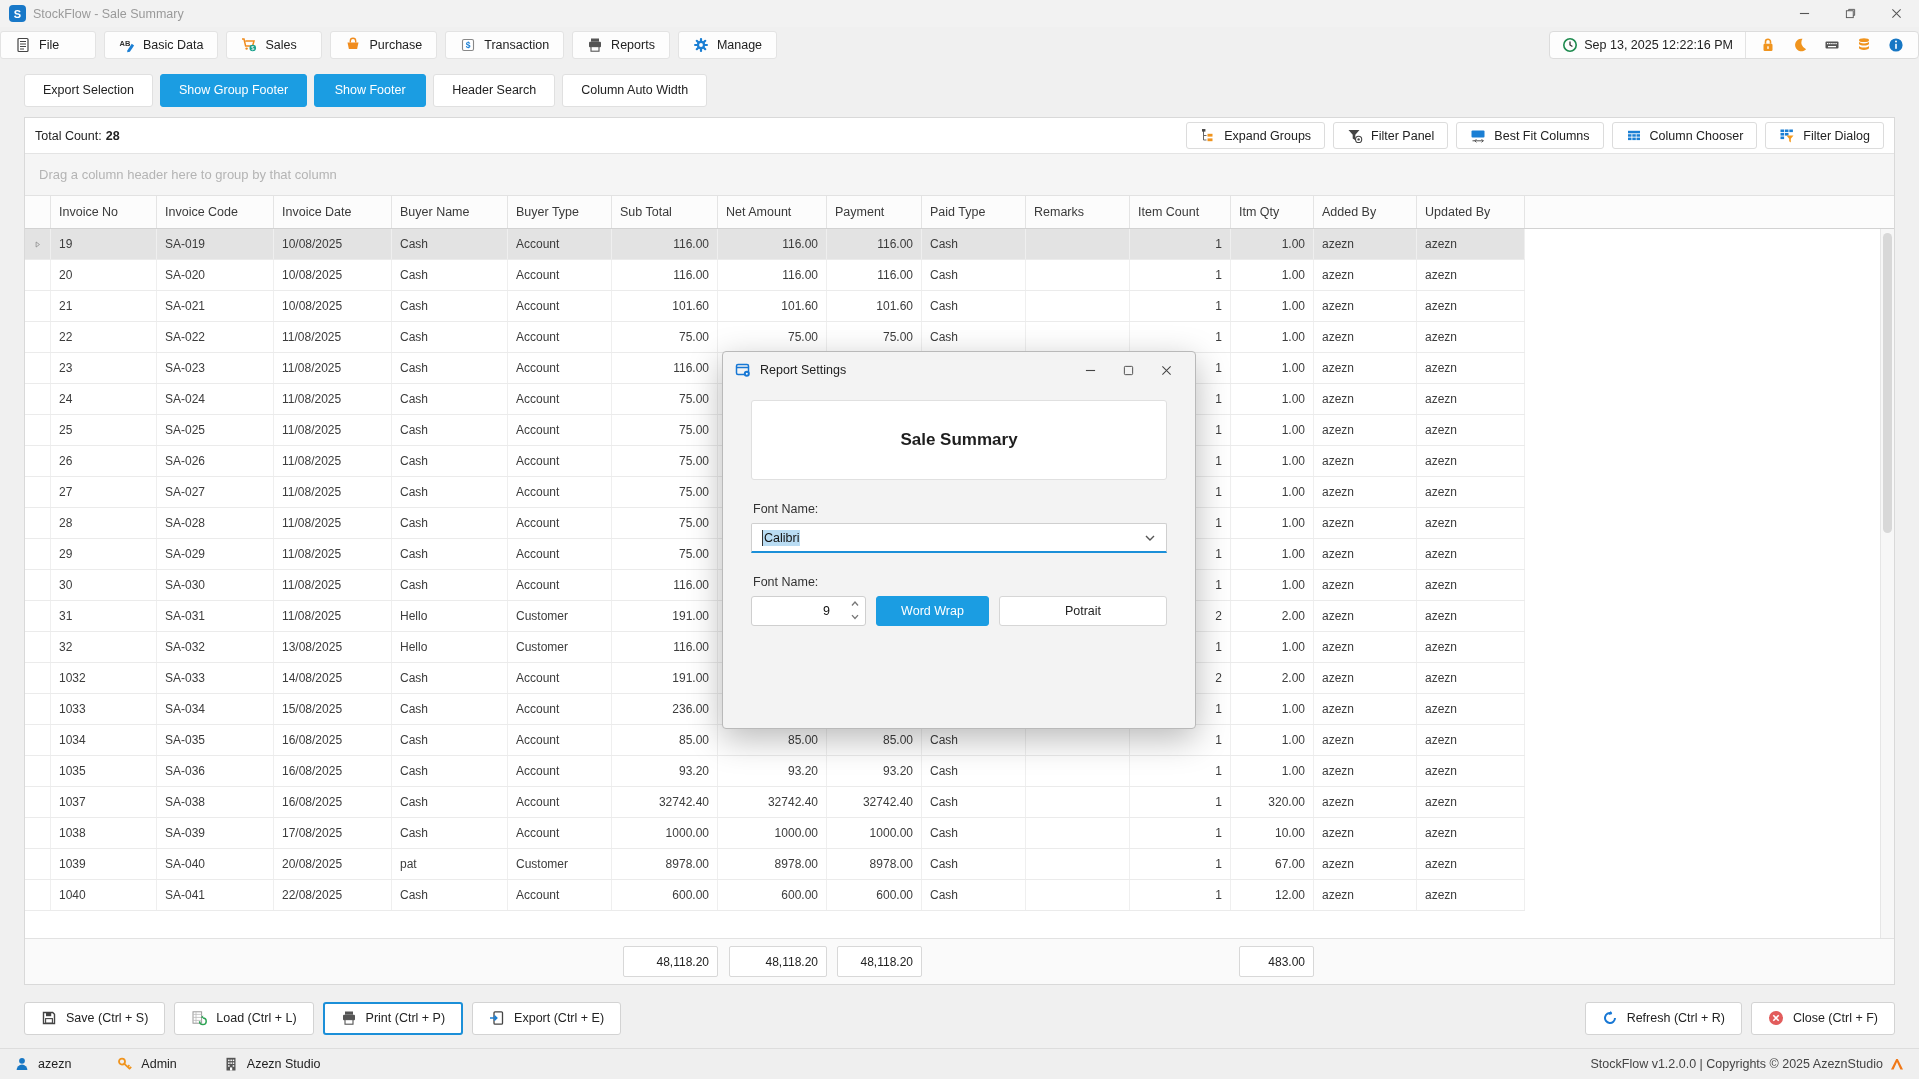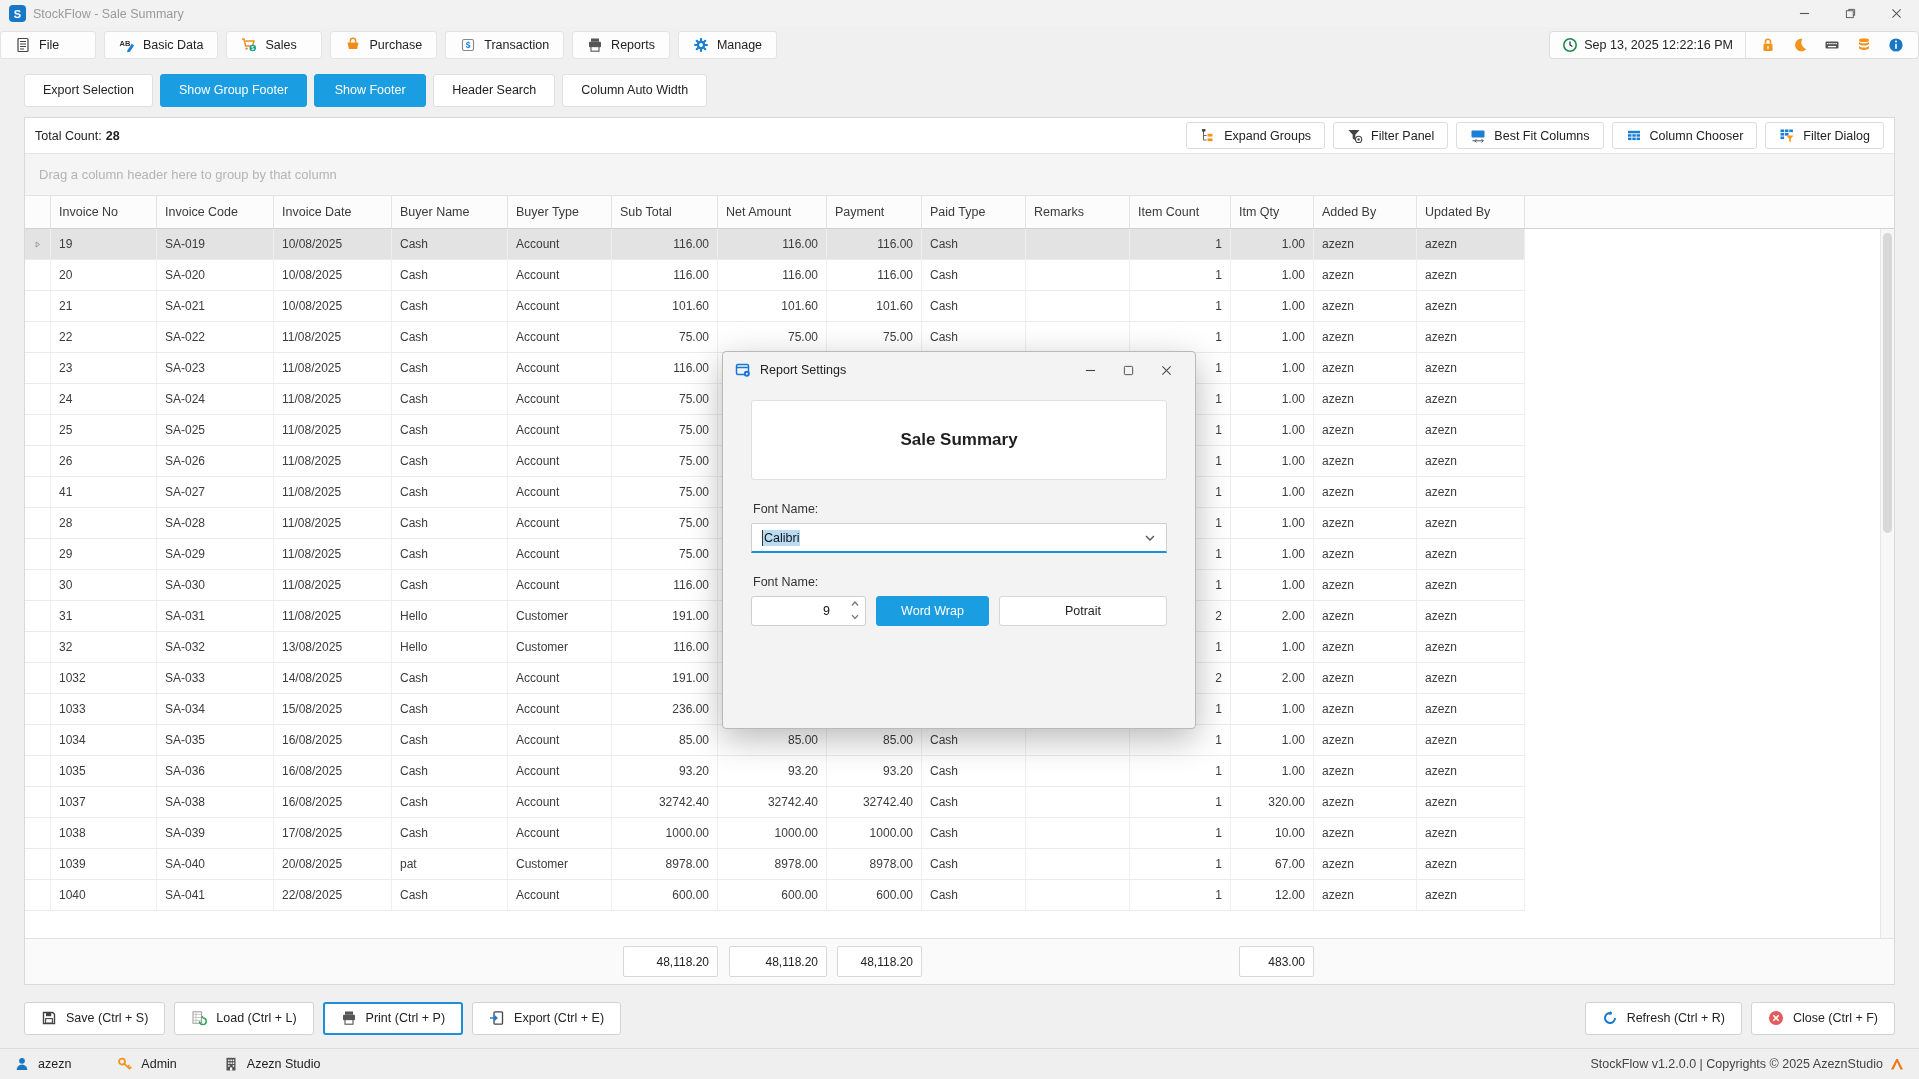--- a/index.html
+++ b/index.html
@@ -501,21 +501,21 @@
         <div class="td right" style="width:95px"></div>
         <div class="td " style="width:104px"></div>
         <div class="td " style="width:104px"></div>
         <div class="td right" style="width:101px">1</div>
         <div class="td right" style="width:83px">1.00</div>
         <div class="td " style="width:103px">azezn</div>
         <div class="td " style="width:108px">azezn</div>
       </div>
       <div class="trow">
         <div class="td" style="width:26px"></div>
-        <div class="td " style="width:106px">41</div>
+        <div class="td " style="width:106px">27</div>
         <div class="td " style="width:117px">SA-027</div>
         <div class="td " style="width:118px">11/08/2025</div>
         <div class="td " style="width:116px">Cash</div>
         <div class="td " style="width:104px">Account</div>
         <div class="td right" style="width:106px">75.00</div>
         <div class="td right" style="width:109px"></div>
         <div class="td right" style="width:95px"></div>
         <div class="td " style="width:104px"></div>
         <div class="td " style="width:104px"></div>
         <div class="td right" style="width:101px">1</div>

